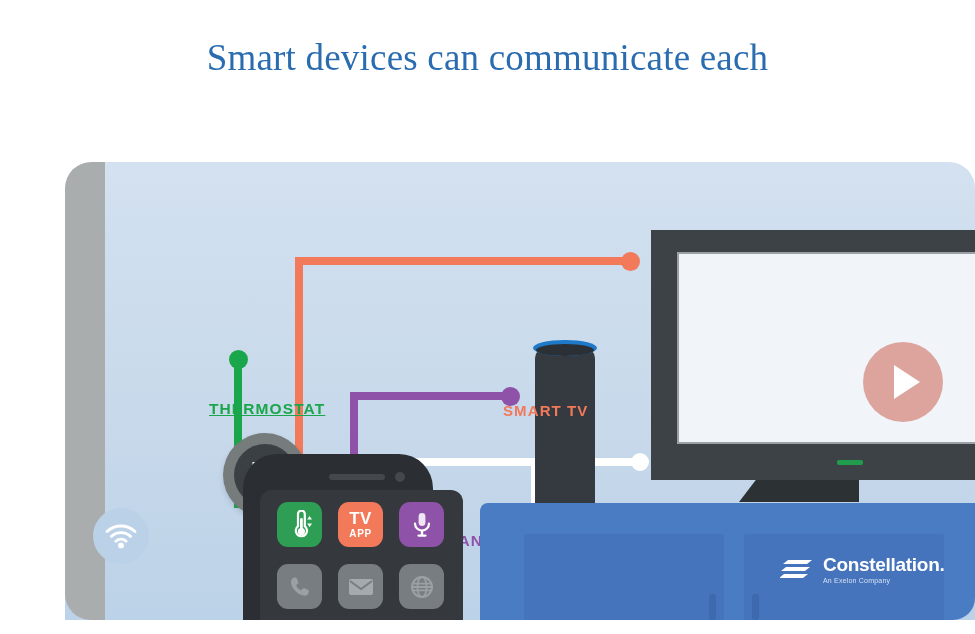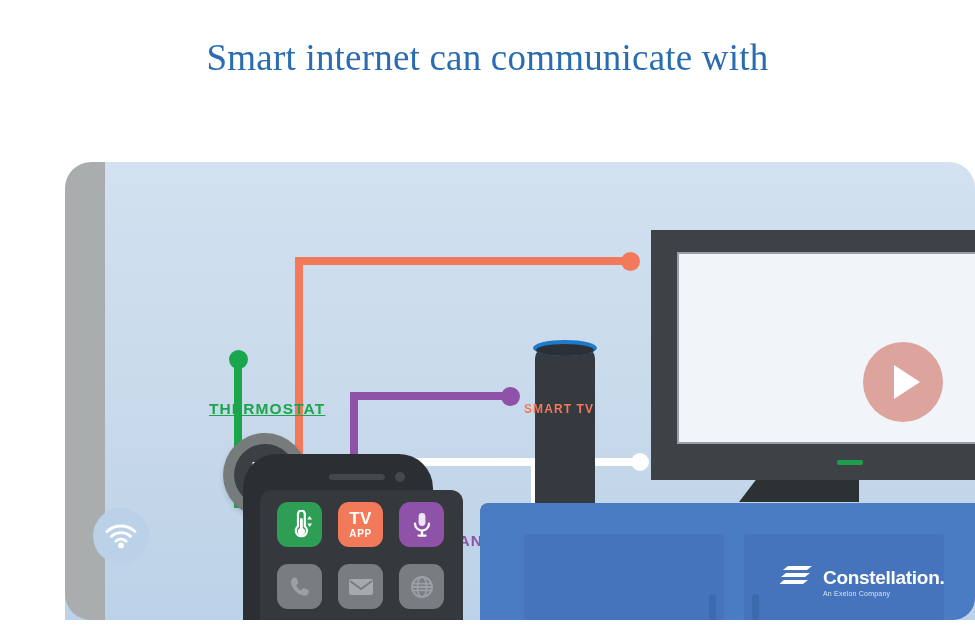--- a/index.html
+++ b/index.html
@@ -59,21 +59,21 @@
   
   .w{background:#ffffff;}
   
   .o{background:#f2795a;}
   
   .p{background:#8e52a8;}
   
   .g{background:#1aa64b;}
 
   .smarttv-label{
-    position:absolute;left:459px;top:240px;font-size:12px;font-weight:bold;
+    position:absolute;left:438px;top:240px;font-size:15px;font-weight:bold;
     color:#f2795a;letter-spacing:1.1px;z-index:6;
   }
   .assistant-label{
     position:absolute;left:332px;top:370px;font-size:15.5px;font-weight:bold;
     color:#8e52a8;letter-spacing:1.1px;z-index:6;
   }
 
   
   .speaker{position:absolute;left:470px;top:178px;width:60px;height:170px;z-index:5;}
   .speaker .body{
@@ -118,21 +118,21 @@
   .cabinet .panel{
     position:absolute;top:31px;height:86px;background:#4574bc;border-radius:3px;
   }
   .cabinet .p1{left:44px;width:200px;}
   .cabinet .p2{left:264px;width:200px;}
   .cabinet .handle{position:absolute;bottom:0;width:7px;height:26px;background:#3d6aae;border-radius:3px;}
 
   .logo{position:absolute;left:300px;top:52px;display:flex;align-items:center;gap:9px;}
   .logo .mark{width:34px;height:24px;}
   .logo .txt{display:flex;flex-direction:column;line-height:1;}
-  .logo .name{color:#ffffff;font-size:19px;font-weight:bold;letter-spacing:-.3px;margin-top:13px;}
+  .logo .name{color:#ffffff;font-size:19px;font-weight:bold;letter-spacing:-.3px;}
   .logo .sub{color:#d6e2f3;font-size:7px;margin-top:3px;letter-spacing:.2px;}
 
   
   .phone{
     position:absolute;left:178px;top:292px;width:190px;height:166px;background:#2b2f33;
     border-top-left-radius:34px;border-top-right-radius:34px;z-index:8;
   }
   .phone .earpiece{position:absolute;left:86px;top:20px;width:56px;height:6px;border-radius:3px;background:#44484c;}
   .phone .cam{position:absolute;left:152px;top:18px;width:10px;height:10px;border-radius:50%;background:#44484c;}
   .phone .screen{
@@ -151,21 +151,21 @@
   .app.mic{background:#8e52a8;}
   .app .tv-t{color:#fff;font-size:17px;font-weight:bold;line-height:16px;letter-spacing:.5px;}
   .app .tv-s{color:#fff;font-size:10px;font-weight:bold;line-height:11px;letter-spacing:.6px;margin-top:1px;}
 </style>
 </head>
 <body>
 
 <div class="canvas">
 
   <div class="title">
-    <span class="ln">Smart internet can communicate with</span>
+    <span class="ln">Smart devices can communicate each</span>
   </div>
 
   <div class="scene">
     <div class="wall"></div>
     <div class="wall-edge"></div>
 
     <div class="thermo-label">THERMOSTAT</div>
     <div class="thermostat">
       <div class="inner">
         <div class="temp">72</div>

